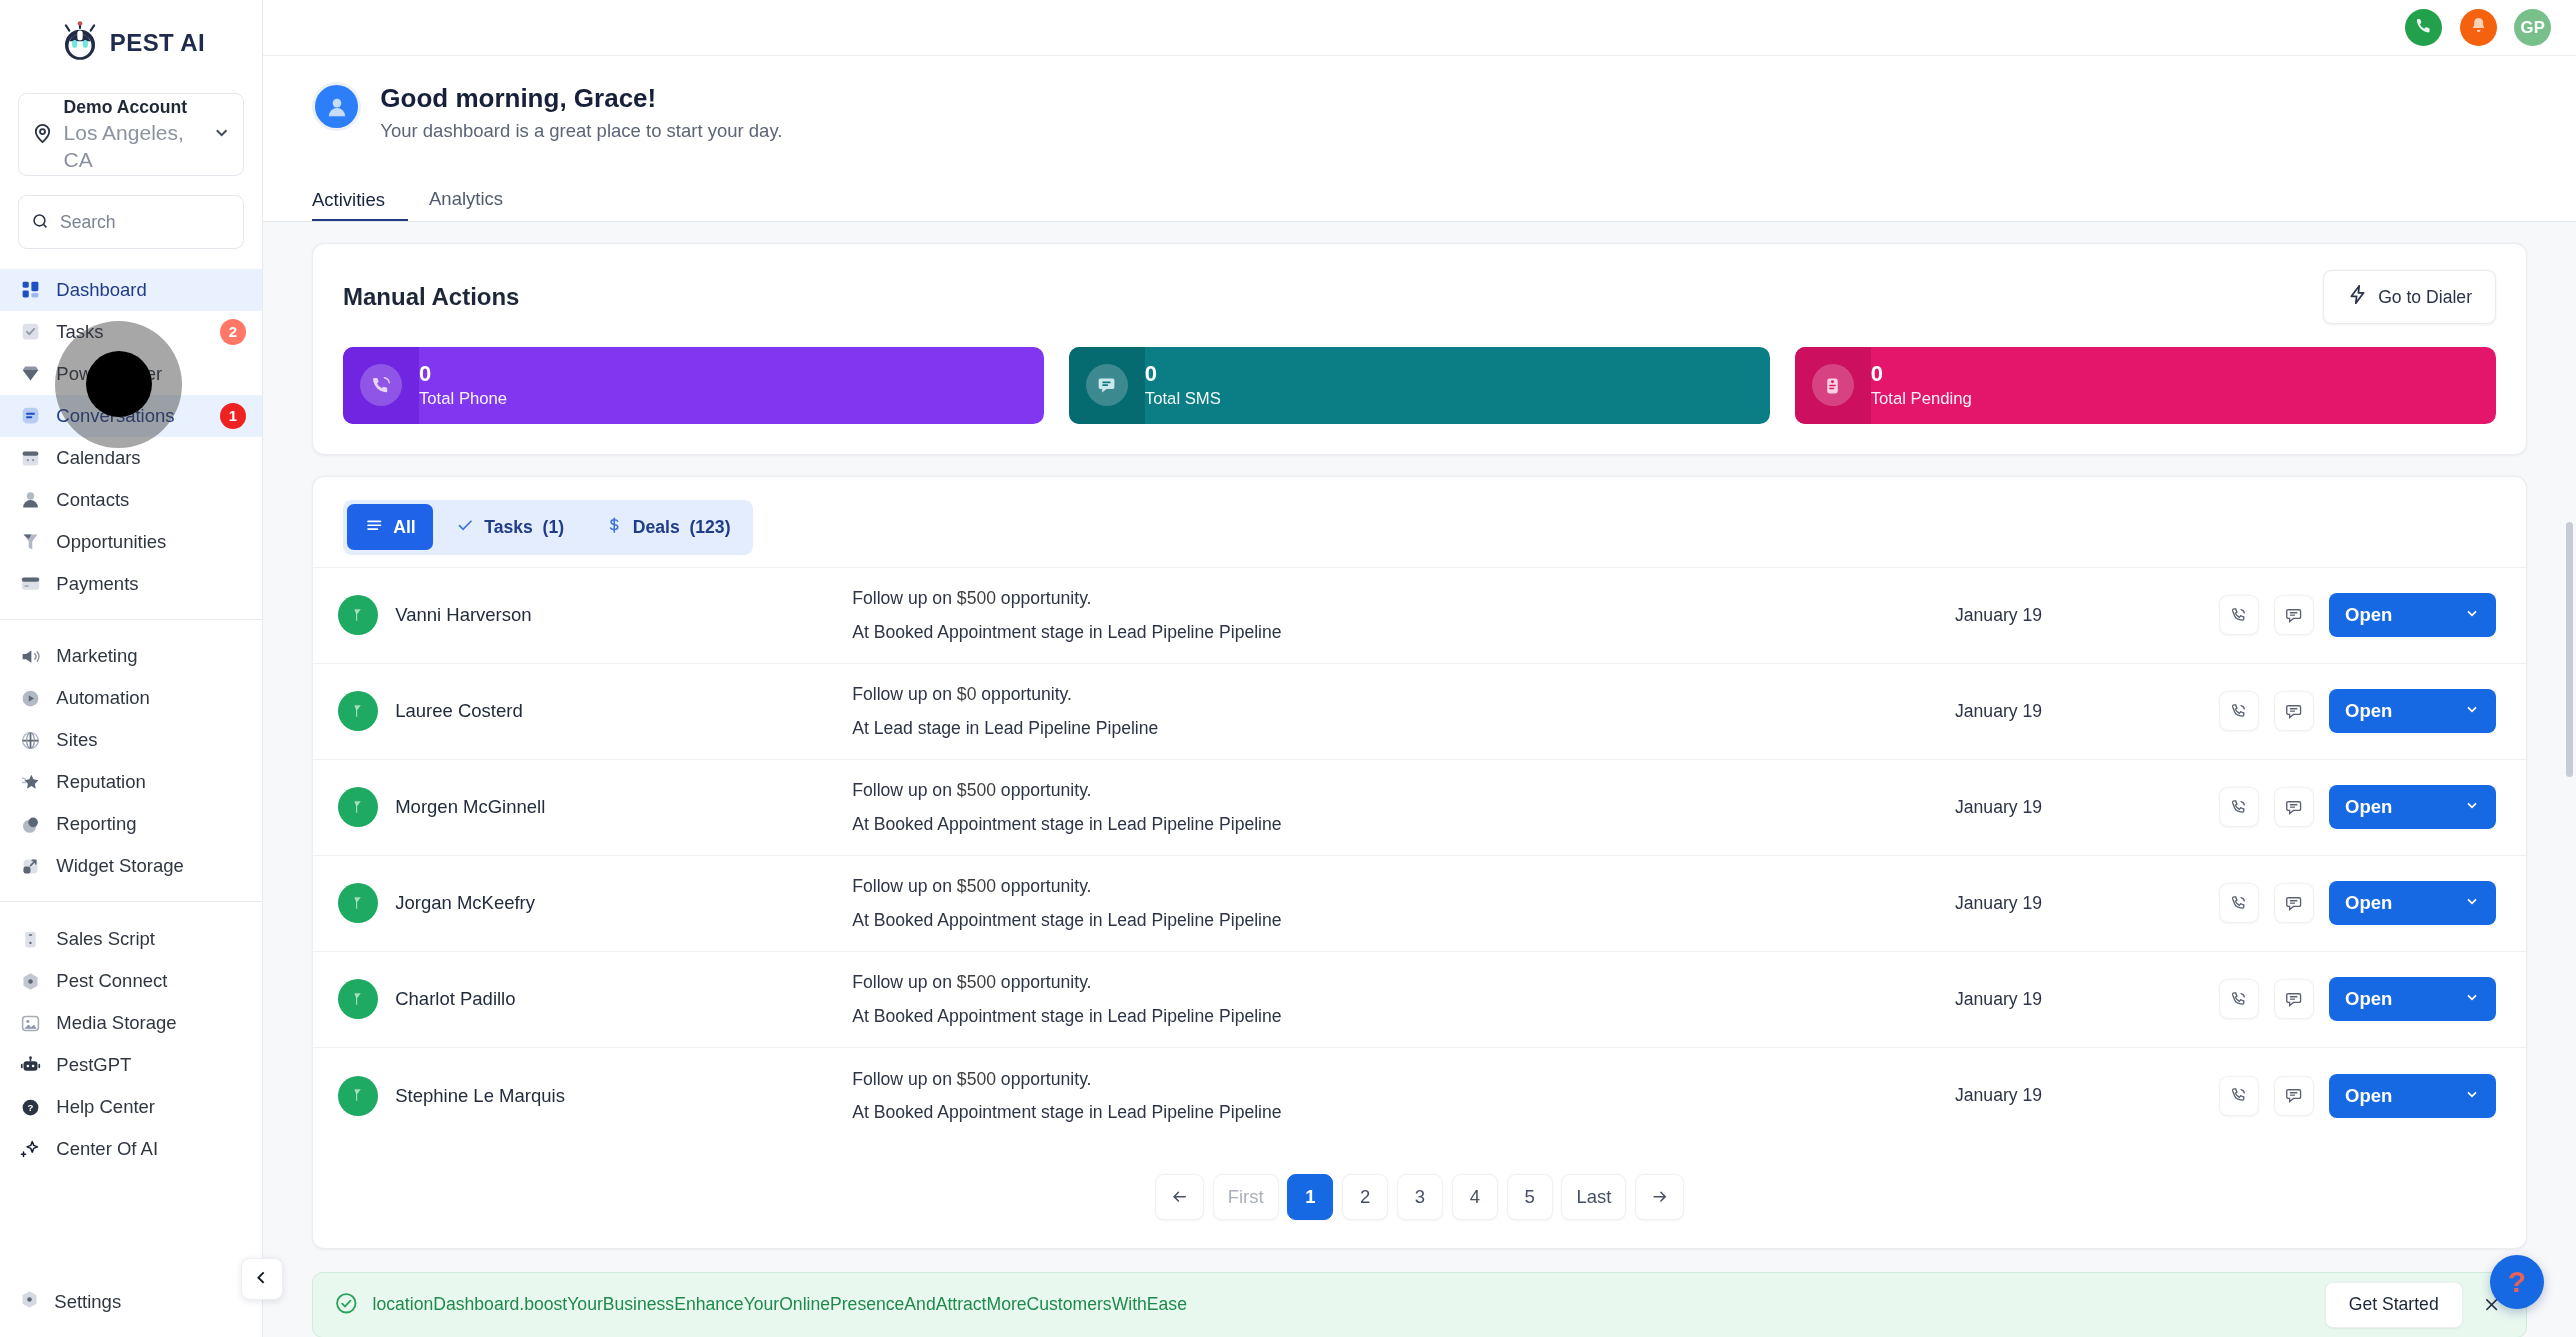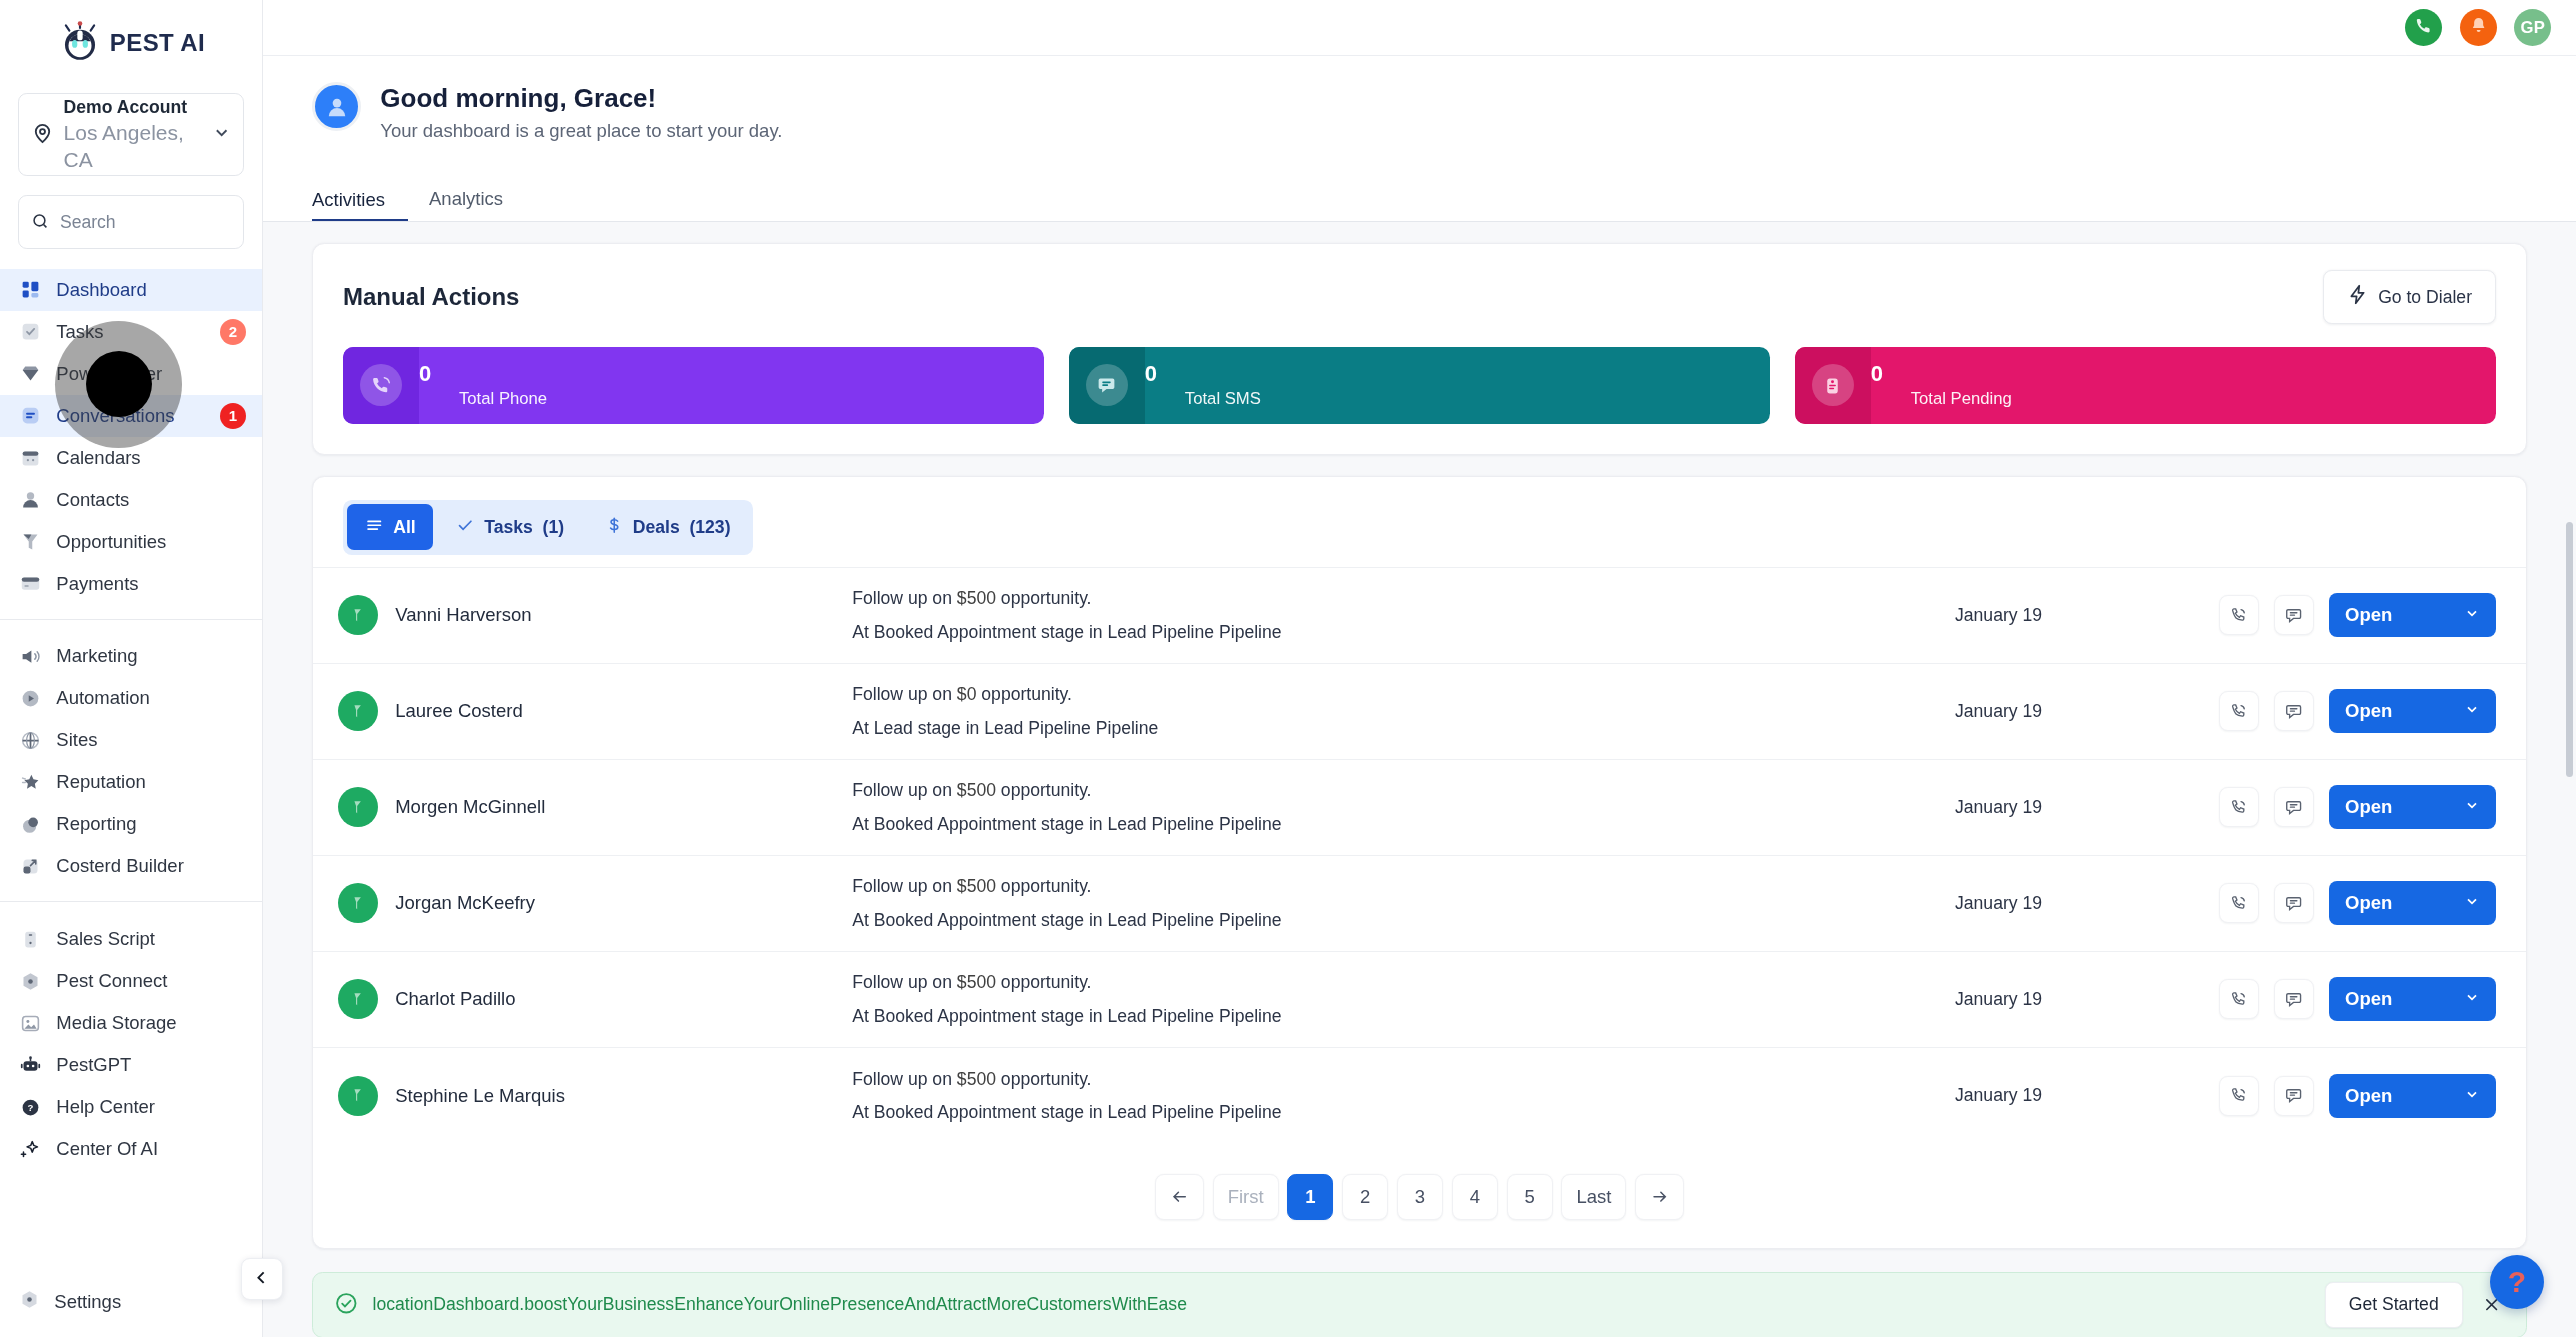--- a/index.html
+++ b/index.html
@@ -146,21 +146,21 @@
   .stat {
     flex: 1; height: 77px; border-radius: 10.5px; display: flex;
     align-items: center; overflow: hidden; color: #fff;
   }
   .stat-ico {
     width: 76px; height: 100%; display:flex; align-items:center; justify-content:center;
     flex: 0 0 76px;
   }
   .stat-bubble { width:42px; height:42px; border-radius:50%; background: rgba(255,255,255,.22); display:flex; align-items:center; justify-content:center; }
   .stat-num { font-size: 22px; font-weight: 700; line-height: 1.1; }
-  .stat-lbl { font-size: 16.7px; opacity: .94; margin-top: 2.6px; padding-left: 40px; }
+  .stat-lbl { font-size: 16.7px; opacity: .94; margin-top: 2.6px; }
 
   .filter-card { margin-top: 21px; }
   .filter-bar { padding: 23px 30px 12.3px 30px; }
   .pills {
     display: inline-flex; align-items: center; gap: 5.3px;
     background: #e3edfd; border-radius: 8.8px; padding: 4.4px;
   }
   .pill {
     display: flex; align-items: center; gap: 9.7px;
     height: 46px; padding: 0 17.6px; border-radius: 7px;
@@ -448,21 +448,21 @@
         <span class="nav-label">Reporting</span>
       </div>
       <div class="nav-item">
         <span class="ico">
           <svg viewBox="0 0 24 24" width="21" height="21">
               <rect x="4" y="4" width="16" height="16" rx="4" fill="#dde1e7"></rect>
               <rect x="4" y="12" width="8" height="8" rx="2.5" fill="#5d6675"></rect>
               <path d="M12 11l6-6 M14 5h4v4" stroke="#5d6675" stroke-width="1.8" fill="none" stroke-linecap="round"></path>
             </svg>
         </span>
-        <span class="nav-label">Costerd Builder</span>
+        <span class="nav-label">Widget Storage</span>
       </div>
     </div>
 
     <div class="nav-sep"></div>
 
     <div class="nav-group">
       <div class="nav-item">
         <span class="ico">
           <svg viewBox="0 0 24 24" width="21" height="21">
               <rect x="6" y="3" width="12" height="18" rx="3" fill="#dde1e7"></rect>

